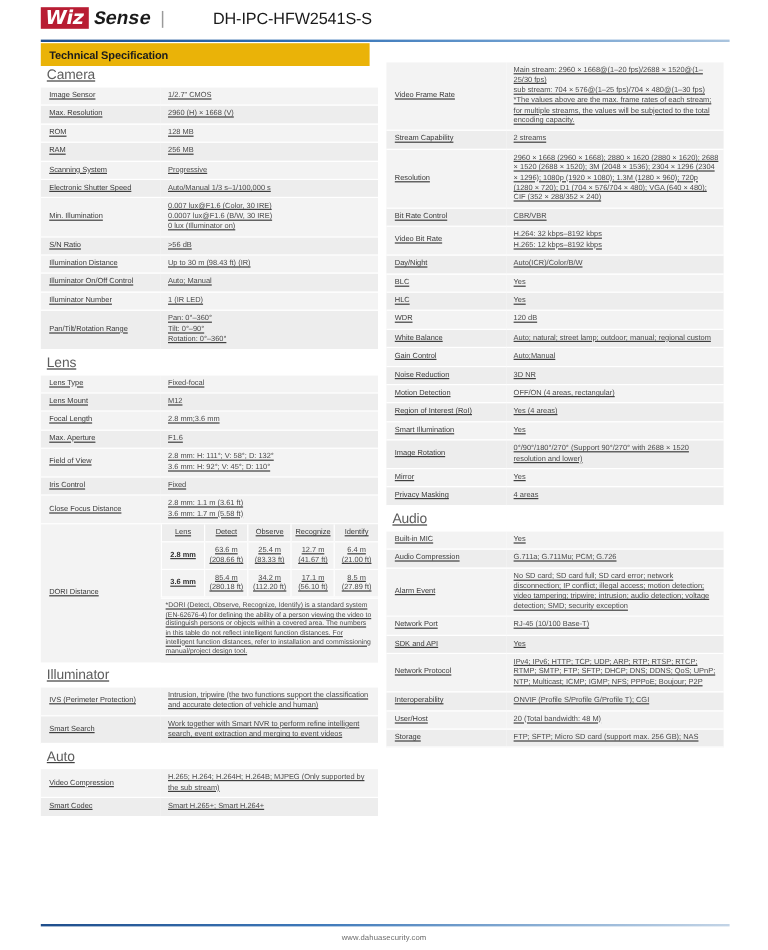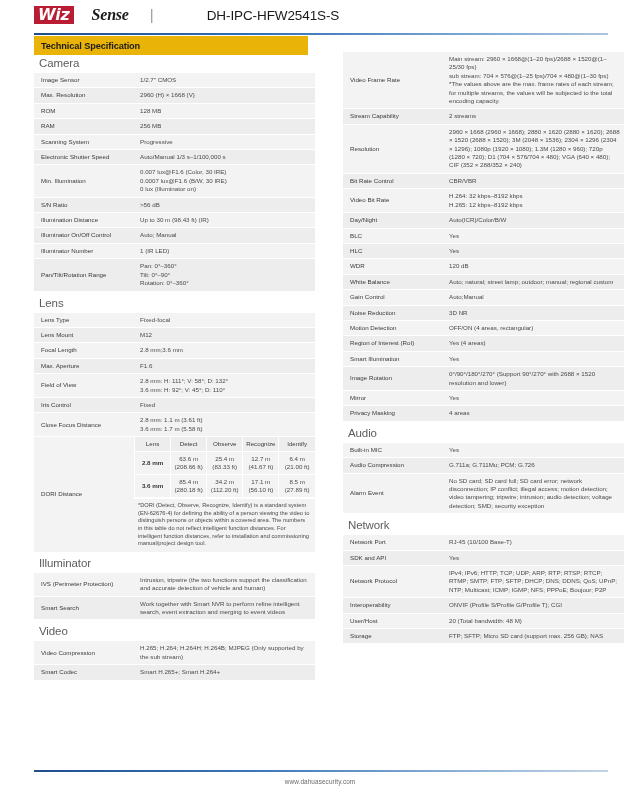--- a/index.html
+++ b/index.html
@@ -7,39 +7,39 @@
     width: 640px; height: 792px;
     background: #ffffff;
     font-family: "Liberation Sans", sans-serif;
     color: #404040;
     overflow: hidden;
   }
   .page { position: relative; width: 640px; height: 792px; padding: 0; }
 
   
   .header { padding: 6px 0 0 34px; height: 30px; }
-  .brand { display: flex; align-items: baseline; gap: 18px; }
+  .brand { display: flex; align-items: baseline; gap: 5px; }
   .wiz-box {
     background: #b81d33;
     color: #ffffff;
     font-style: italic;
     font-weight: bold;
     font-size: 16px;
     line-height: 17px;
     padding: 0px 4px 1px 4px;
     letter-spacing: -0.3px;
     font-family: "DejaVu Sans", sans-serif;
   }
   .sense {
     color: #1a1a1a;
     font-style: italic;
     font-weight: bold;
     font-size: 16px;
     letter-spacing: -0.2px;
-    font-family: Liberation Serif, serif;
+    font-family: Liberation Mono, monospace;
   }
   .divider-pipe { color: #9a9a9a; font-size: 15px; font-weight: 300; padding: 0 3px; }
   .model {
     color: #1a1a1a; font-size: 13.5px; letter-spacing: -0.1px; padding-left: 32px;
   }
   .header-rule {
     margin: 3px 0 0 34px;
     width: 574px; height: 2px;
     background: linear-gradient(to right, #1f4e8c 0%, #2f6fb5 38%, #6f9fd0 70%, #aac4de 100%);
   }
@@ -51,23 +51,23 @@
     background: #eab308;
     display: flex; align-items: center;
     padding-left: 7px;
   }
   .title-bar .t {
     font-size: 9.2px; font-weight: bold; color: #1c1c1c; letter-spacing: -0.1px;
   }
 
   
   .cols { position: absolute; top: 52px; left: 0; width: 640px; display: flex; }
-  .col { width: 281px; }
+  .col { width: 281px; text-decoration: underline; }
   .col-left { margin-left: 34px; }
-  .col-right { margin-left: 28px; }
+  .col-right { margin-left: 7px; }
 
   .section-title {
     font-size: 11.5px; color: #5d5d5d; font-weight: 400;
     padding: 5px 0 4px 5px; letter-spacing: -0.1px;
   }
 
   table.spec { width: 100%; border-collapse: collapse; table-layout: fixed; }
   table.spec td {
     font-size: 6.2px; line-height: 8.4px; color: #4a4a4a;
     vertical-align: middle; padding: 3px 4px;
@@ -275,21 +275,21 @@
             <tr>
               <td class="k">IVS (Perimeter Protection)</td>
               <td class="v multi">Intrusion, tripwire (the two functions support the classification and accurate detection of vehicle and human)</td>
             </tr>
             <tr class="alt">
               <td class="k">Smart Search</td>
               <td class="v multi">Work together with Smart NVR to perform refine intelligent search, event extraction and merging to event videos</td>
             </tr>
           </tbody>
         </table>
-        <div class="section-title">Video</div>
+        <div class="section-title">Auto</div>
         <table class="spec">
           <tbody>
             <tr>
               <td class="k">Video Compression</td>
               <td class="v multi">H.265; H.264; H.264H; H.264B; MJPEG (Only supported by the sub stream)</td>
             </tr>
             <tr class="alt">
               <td class="k">Smart Codec</td>
               <td class="v multi">Smart H.265+; Smart H.264+</td>
             </tr>
@@ -390,21 +390,20 @@
           </tbody>
         </table>
         <table class="spec">
           <tbody>
             <tr>
               <td class="k">Alarm Event</td>
               <td class="v multi">No SD card; SD card full; SD card error; network disconnection; IP conflict; illegal access; motion detection; video tampering; tripwire; intrusion; audio detection; voltage detection; SMD;  security exception</td>
             </tr>
           </tbody>
         </table>
-        <div class="section-title">Network</div>
         <table class="spec">
           <tbody>
             <tr>
               <td class="k">Network Port</td>
               <td class="v multi">RJ-45 (10/100 Base-T)</td>
             </tr>
             <tr class="alt">
               <td class="k">SDK and API</td>
               <td class="v multi">Yes</td>
             </tr>

